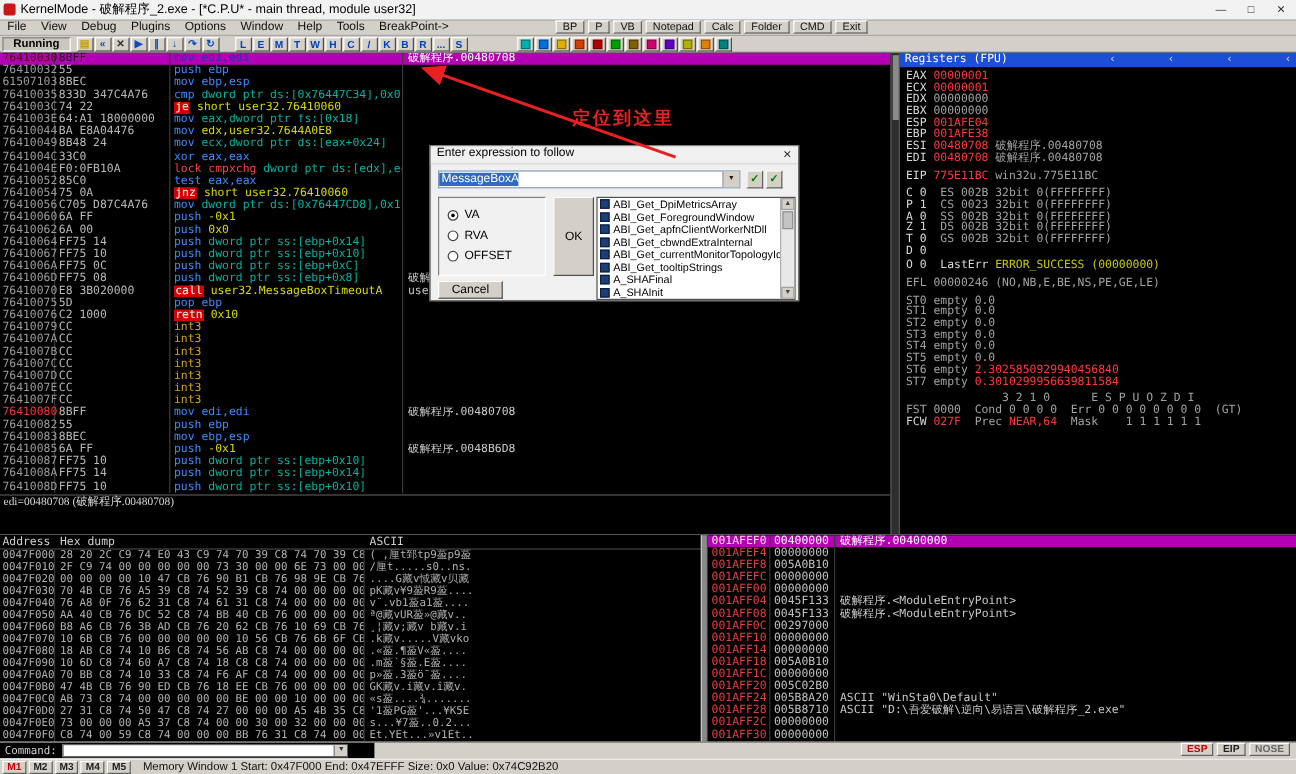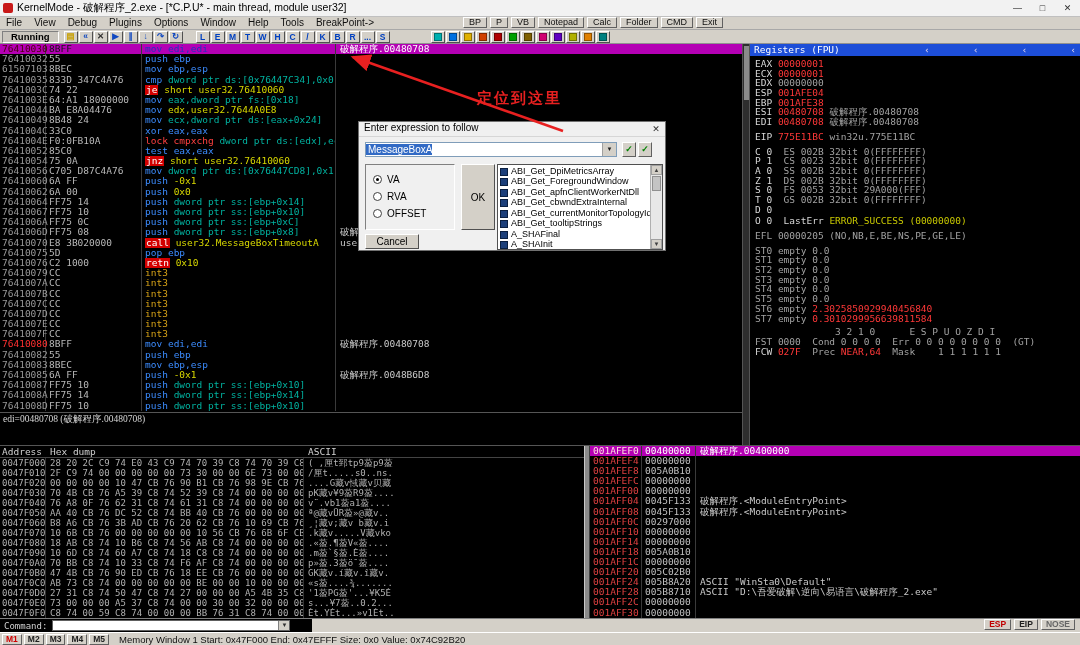--- a/index.html
+++ b/index.html
@@ -107,21 +107,21 @@
   .chk-btn{position:absolute;top:20px;width:14px;height:15px;border:1px solid;border-color:#fff #606060 #606060 #fff;background:#d4d0c8;color:#008000;font-size:9px;text-align:center;line-height:13px;font-weight:bold}
   .chk1{left:263px}.chk2{left:279px}
   .dlg-radios{position:absolute;left:6px;top:42px;width:90px;height:66px;border:1px solid;border-color:#808080 #fff #fff #808080;background:#f0f0f0;padding-top:6px}
   .radio-row{display:flex;align-items:center;height:17px;padding-left:7px;font-size:10px;color:#000}
   .radio{width:9px;height:9px;border-radius:50%;border:1px solid #404040;background:#fff;margin-right:5px;position:relative;flex:none}
   .radio.on::after{content:"";position:absolute;left:2px;top:2px;width:3px;height:3px;border-radius:50%;background:#000}
   .dlg-ok{position:absolute;left:102px;top:42px;width:34px;height:66px;border:1px solid;border-color:#fff #505050 #505050 #fff;background:#d4d0c8;display:flex;align-items:center;justify-content:center;font-size:10px;color:#000}
   .dlg-cancel{position:absolute;left:6px;top:112px;width:54px;height:15px;border:1px solid;border-color:#fff #505050 #505050 #fff;background:#d4d0c8;text-align:center;line-height:13px;font-size:10px;color:#000}
   .dlg-list{position:absolute;left:138px;top:42px;width:166px;height:86px;background:#fff;border:1px solid #505050;overflow:hidden}
   .dlg-items{padding-right:12px}
-  .dlg-item{display:flex;align-items:flex-end;height:10.5px;font-size:9px;color:#000;padding-left:2px;white-space:nowrap;overflow:hidden}
+  .dlg-item{display:flex;align-items:center;height:10.5px;font-size:9px;color:#000;padding-left:2px;white-space:nowrap;overflow:hidden}
   .dlg-item.partial{background:#2a4d8f;color:#fff}
   .dlg-ico{width:8px;height:8px;background:#1c3f7a;border:1px solid #0a1f40;margin-right:3px;flex:none}
   .dlg-sb{position:absolute;right:0;top:0;bottom:0;width:12px;background:#e8e8e8;border-left:1px solid #b0b0b0}
   .dlg-sb-up,.dlg-sb-down{position:absolute;left:0;width:11px;height:10px;background:#d4d0c8;border:1px solid #a0a0a0;font-size:6px;text-align:center;line-height:9px;color:#404040}
   .dlg-sb-up{top:0}.dlg-sb-down{bottom:0}
   .dlg-sb-thumb{position:absolute;left:1px;top:11px;width:9px;height:15px;background:#c4c4c4;border:1px solid #909090}
 
   
   .anno-svg{position:absolute;left:0;top:0;z-index:50;pointer-events:none}
   .anno-text{position:absolute;left:477px;top:89px;z-index:51;color:#e82020;font-size:15px;font-weight:bold;letter-spacing:2px;pointer-events:none}
@@ -295,38 +295,38 @@
     </div>
     <div class="regs">
       <div class="regs-header">
         <span>Registers (FPU)</span>
         <span class="hdr-arrows">‹        ‹        ‹        ‹</span>
       </div>
       <div id="reg-lines">
           <div class="regline"><span class="rw">EAX </span><span class="rr">00000001</span></div>
           <div class="regline"><span class="rw">ECX </span><span class="rr">00000001</span></div>
           <div class="regline"><span class="rw">EDX </span><span class="rg">00000000</span></div>
+          <div class="regline"><span class="rw">EBX </span><span class="rg">00000000</span></div>
           <div class="regline"><span class="rw">ESP </span><span class="rr">001AFE04</span></div>
           <div class="regline"><span class="rw">EBP </span><span class="rr">001AFE38</span></div>
           <div class="regline"><span class="rw">ESI </span><span class="rr">00480708</span><span class="rg"> 破解程序.00480708</span></div>
           <div class="regline"><span class="rw">EDI </span><span class="rr">00480708</span><span class="rg"> 破解程序.00480708</span></div>
           <div class="reggap" style="height: 5px;"></div>
           <div class="regline"><span class="rw">EIP </span><span class="rr">775E11BC</span><span class="rg"> win32u.775E11BC</span></div>
           <div class="reggap" style="height: 5px;"></div>
           <div class="regline"><span class="rw">C 0  </span><span class="rg">ES 002B 32bit 0(FFFFFFFF)</span></div>
           <div class="regline"><span class="rw">P 1  </span><span class="rg">CS 0023 32bit 0(FFFFFFFF)</span></div>
           <div class="regline"><span class="rw">A 0  </span><span class="rg">SS 002B 32bit 0(FFFFFFFF)</span></div>
           <div class="regline"><span class="rw">Z 1  </span><span class="rg">DS 002B 32bit 0(FFFFFFFF)</span></div>
-          <div class="regline"><span class="rw">S 0  </span><span class="rg">FS 0053 32bit 29A000(FFF)</span></div>
           <div class="regline"><span class="rw">T 0  </span><span class="rg">GS 002B 32bit 0(FFFFFFFF)</span></div>
           <div class="regline"><span class="rw">D 0</span></div>
           <div class="reggap" style="height: 2px;"></div>
           <div class="regline"><span class="rw">O 0  </span><span class="rw">LastErr </span><span class="ry">ERROR_SUCCESS (00000000)</span></div>
           <div class="reggap" style="height: 5px;"></div>
-          <div class="regline"><span class="rg">EFL 00000205 (NO,NB,E,BE,NS,PE,GE,LE)</span></div>
+          <div class="regline"><span class="rg">EFL 00000246 (NO,NB,E,BE,NS,PE,GE,LE)</span></div>
           <div class="reggap" style="height: 5px;"></div>
           <div class="regline"><span class="rg">ST0 empty 0.0</span></div>
           <div class="regline"><span class="rg">ST1 empty 0.0</span></div>
           <div class="regline"><span class="rg">ST2 empty 0.0</span></div>
           <div class="regline"><span class="rg">ST3 empty 0.0</span></div>
           <div class="regline"><span class="rg">ST4 empty 0.0</span></div>
           <div class="regline"><span class="rg">ST5 empty 0.0</span></div>
           <div class="regline"><span class="rg">ST6 empty </span><span class="rr">2.3025850929940456840</span></div>
           <div class="regline"><span class="rg">ST7 empty </span><span class="rr">0.3010299956639811584</span></div>
           <div class="reggap" style="height: 4px;"></div>

